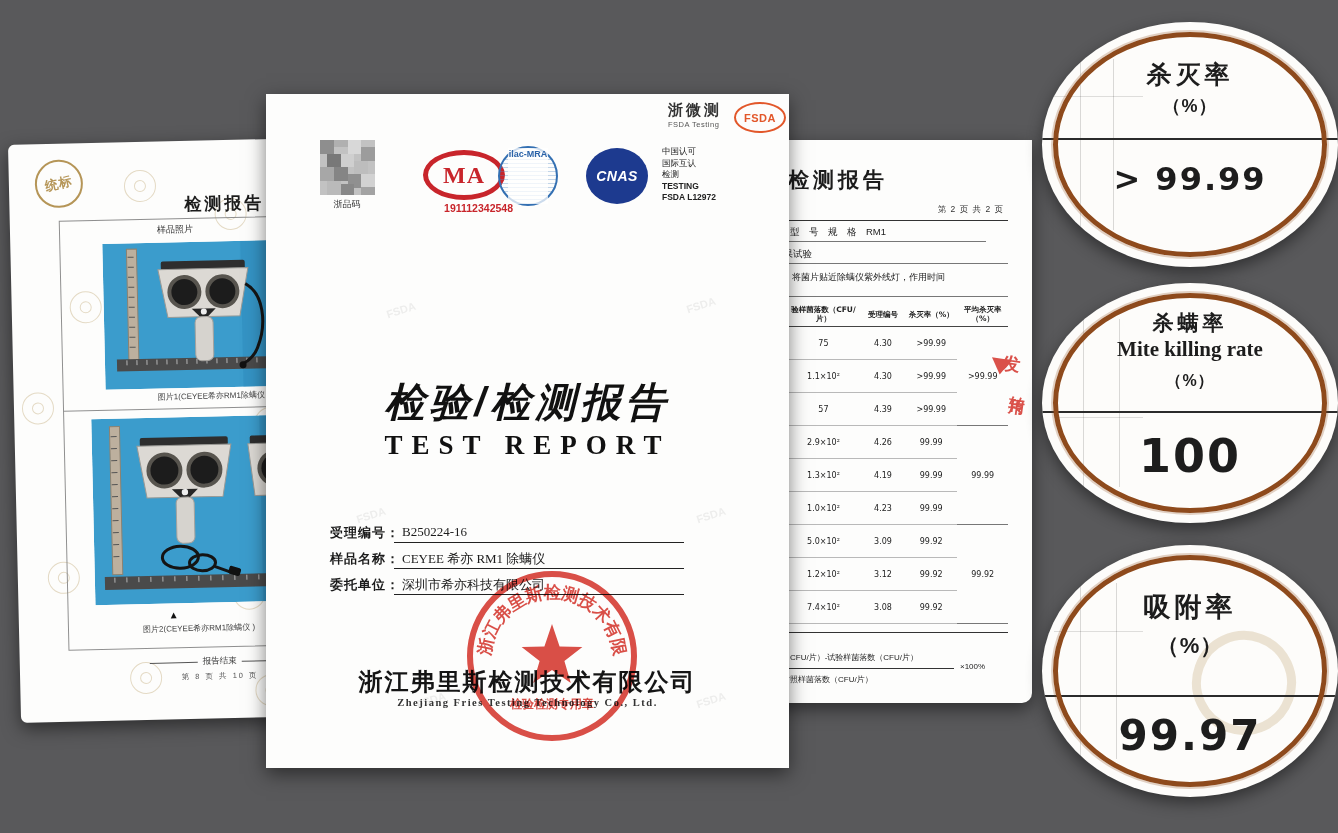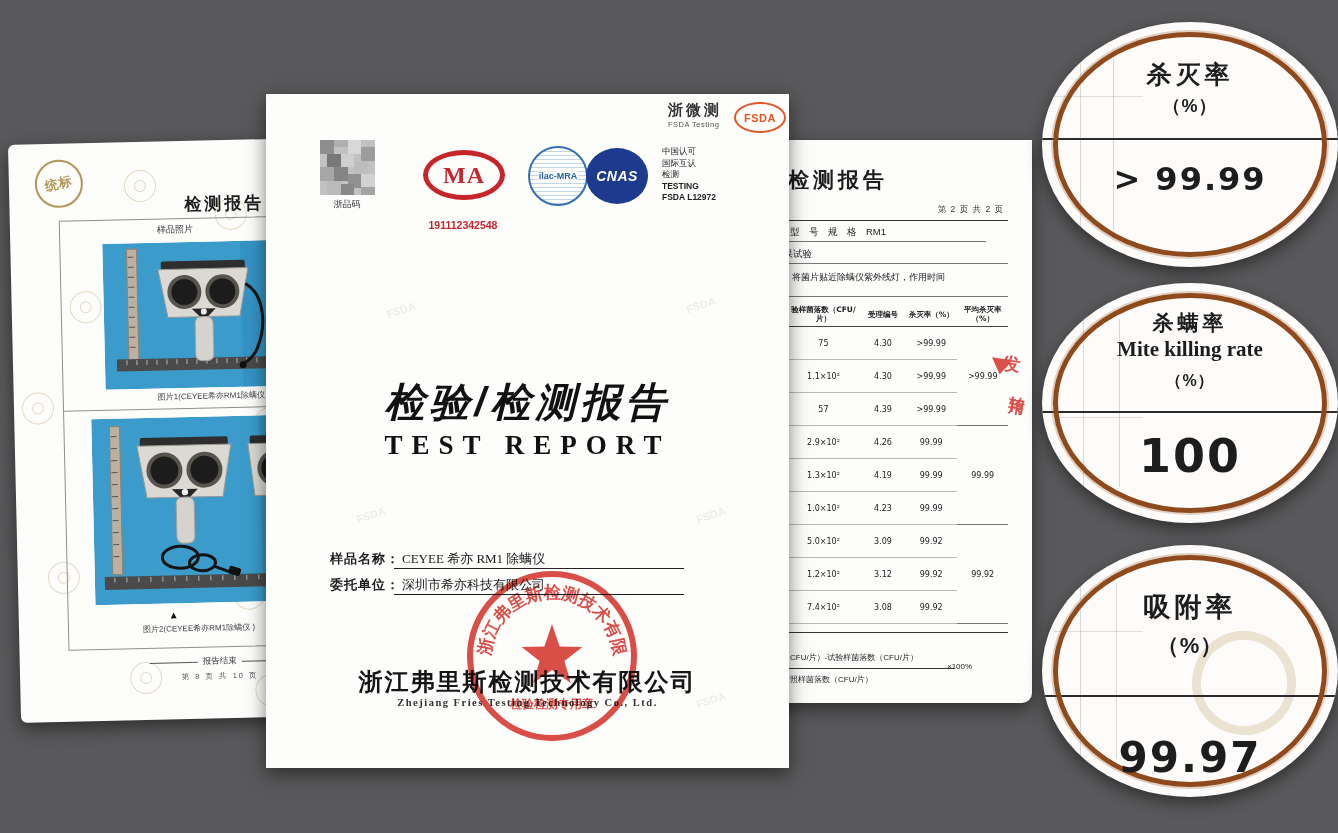--- a/index.html
+++ b/index.html
@@ -32,24 +32,24 @@
   #left-page{position:absolute;left:140px;top:531px;width:120px;text-align:center;font-size:7.5px;color:#555;letter-spacing:2px;}
   
   #center-doc{left:266px;top:94px;width:523px;height:674px;z-index:30;}
   .wm{position:absolute;font-size:11px;font-weight:bold;color:rgba(100,100,100,.10);transform:rotate(-18deg);}
   #qr{position:absolute;left:54px;top:46px;}
   #qr-cap{position:absolute;left:50px;top:104px;width:62px;text-align:center;font-size:9px;color:#333;
           font-family:"Liberation Serif",serif;}
   #cma{position:absolute;left:157px;top:56px;width:72px;height:40px;border:5px solid #c8252b;border-radius:50%;
        display:flex;align-items:center;justify-content:center;}
   #cma .letters{font-size:24px;font-weight:bold;color:#c8252b;font-family:"Liberation Serif",serif;letter-spacing:1px;}
-  #cma-num{position:absolute;left:147px;top:108px;width:100px;text-align:center;font-size:10.5px;
-           font-weight:bold;color:#c8252b;margin-top:17px;}
-  #ilac{position:absolute;left:262px;top:52px;width:56px;height:56px;border-radius:50%;
-        border:2px solid #3470b2;display:flex;align-items:center;justify-content:center;
+  #cma-num{position:absolute;left:147px;top:108px;width:100px;text-align:right;font-size:10.5px;
+           font-weight:bold;color:#c8252b;}
+  #ilac{position:absolute;left:232px;top:52px;width:56px;height:56px;border-radius:50%;
+        border:2px solid #3470b2;display:flex;justify-content:center;
         background:repeating-linear-gradient(0deg,rgba(83,138,197,.35) 0 1px,transparent 1px 4px);}
   #ilac .t{font-size:9px;font-weight:bold;color:#2b63a8;background:rgba(255,255,255,.75);padding:1px 1px;}
   #cnas{position:absolute;left:320px;top:54px;width:62px;height:56px;border-radius:50%;background:#1d3a8f;
         display:flex;align-items:center;justify-content:center;}
   #cnas .t{color:#fff;font-weight:bold;font-style:italic;font-size:14px;letter-spacing:.5px;}
   #accr{position:absolute;left:396px;top:52px;font-size:8.5px;line-height:11.5px;color:#222;}
   #accr .b{font-weight:bold;}
   #brand{position:absolute;left:402px;top:7px;text-align:left;}
   #brand .cn{font-size:15px;font-weight:bold;letter-spacing:3px;color:#333;}
   #brand .en{font-size:7.5px;color:#555;letter-spacing:.5px;}
@@ -82,21 +82,21 @@
   #r-table{position:absolute;left:26px;top:162px;width:222px;border-collapse:collapse;
            font-size:8px;color:#222;text-align:center;font-family:"DejaVu Sans",sans-serif;}
   #r-table th{font-weight:bold;padding:3px 1px;border-bottom:1px solid #444;font-size:7.5px;line-height:9px;}
   #r-table td{padding:0 1px;height:32px;border-bottom:1px solid #b9b9b9;}
   #r-table td.avg{border-bottom:1px solid #777;}
   #r-endline{left:26px;top:492px;width:222px;}
   .formula{position:absolute;left:14px;font-size:8px;color:#222;}
   #fr-num{top:512px;}
   #fr-bar{left:14px;top:528px;width:180px;}
   #fr-den{top:534px;}
-  #fr-fac{left:187px;top:522px;}
+  #fr-fac{left:200px;top:522px;}
   #r-stamp-frag{position:absolute;right:2px;top:212px;width:40px;color:#d4342c;opacity:.85;
                 font-weight:bold;text-align:center;transform:rotate(8deg);}
   #r-stamp-frag .f1{font-size:18px;display:block;}
   #r-stamp-frag .arrow{width:0;height:0;border-left:10px solid transparent;border-right:10px solid transparent;
                 border-top:16px solid #d4342c;margin:10px auto;transform:rotate(-35deg);}
   #r-stamp-frag .f2{writing-mode:vertical-rl;font-size:16px;letter-spacing:4px;margin:0 auto;}
   
   .callout{position:absolute;width:296px;border-radius:50%;background:#fdfcfa;z-index:40;
            box-shadow:0 6px 16px rgba(0,0,0,.45);overflow:hidden;}
   .callout .ring{position:absolute;left:11px;top:10px;right:11px;bottom:10px;border:5px solid #8e4a1c;
@@ -336,20 +336,25 @@
       <div class="cn">浙微测</div>
       <div class="en">FSDA Testing</div>
     </div>
     <div id="fsda-badge">
       <span class="t">FSDA</span>
     </div>
 
     <div id="c-title-cn">检验/检测报告</div>
     <div id="c-title-en">TEST REPORT</div>
 
+    <div class="field" id="f0">
+      <span class="lab">受理编号：</span>
+      <span class="val">B250224-16</span>
+      <span class="line"></span>
+    </div>
     <div class="field" id="f1">
       <span class="lab">样品名称：</span>
       <span class="val">CEYEE 希亦 RM1 除螨仪</span>
       <span class="line"></span>
     </div>
     <div class="field" id="f2">
       <span class="lab">委托单位：</span>
       <span class="val">深圳市希亦科技有限公司</span>
       <span class="line"></span>
     </div>
@@ -395,16 +400,16 @@
   <div class="callout" id="callout-2">
     <div class="gold-ghost"></div>
     <div class="bgv" style="left:13%"></div>
     <div class="bgv" style="left:25%"></div>
     <div class="bgh" style="top:34%"></div>
     <div class="hline" style="top:150px"></div>
     <div class="ring"></div>
     <div class="txt c-title" style="top:44px;font-size:27px;">吸附率</div>
 
     <div class="txt c-unit" style="top:86px;font-size:22px;">（%）</div>
-    <div class="txt c-value" style="top:166px;font-size:42px;margin-top:22px;">99.97</div>
+    <div class="txt c-value" style="top:166px;font-size:42px;">99.97</div>
   </div>
 
 </div>
 
 </body></html>

